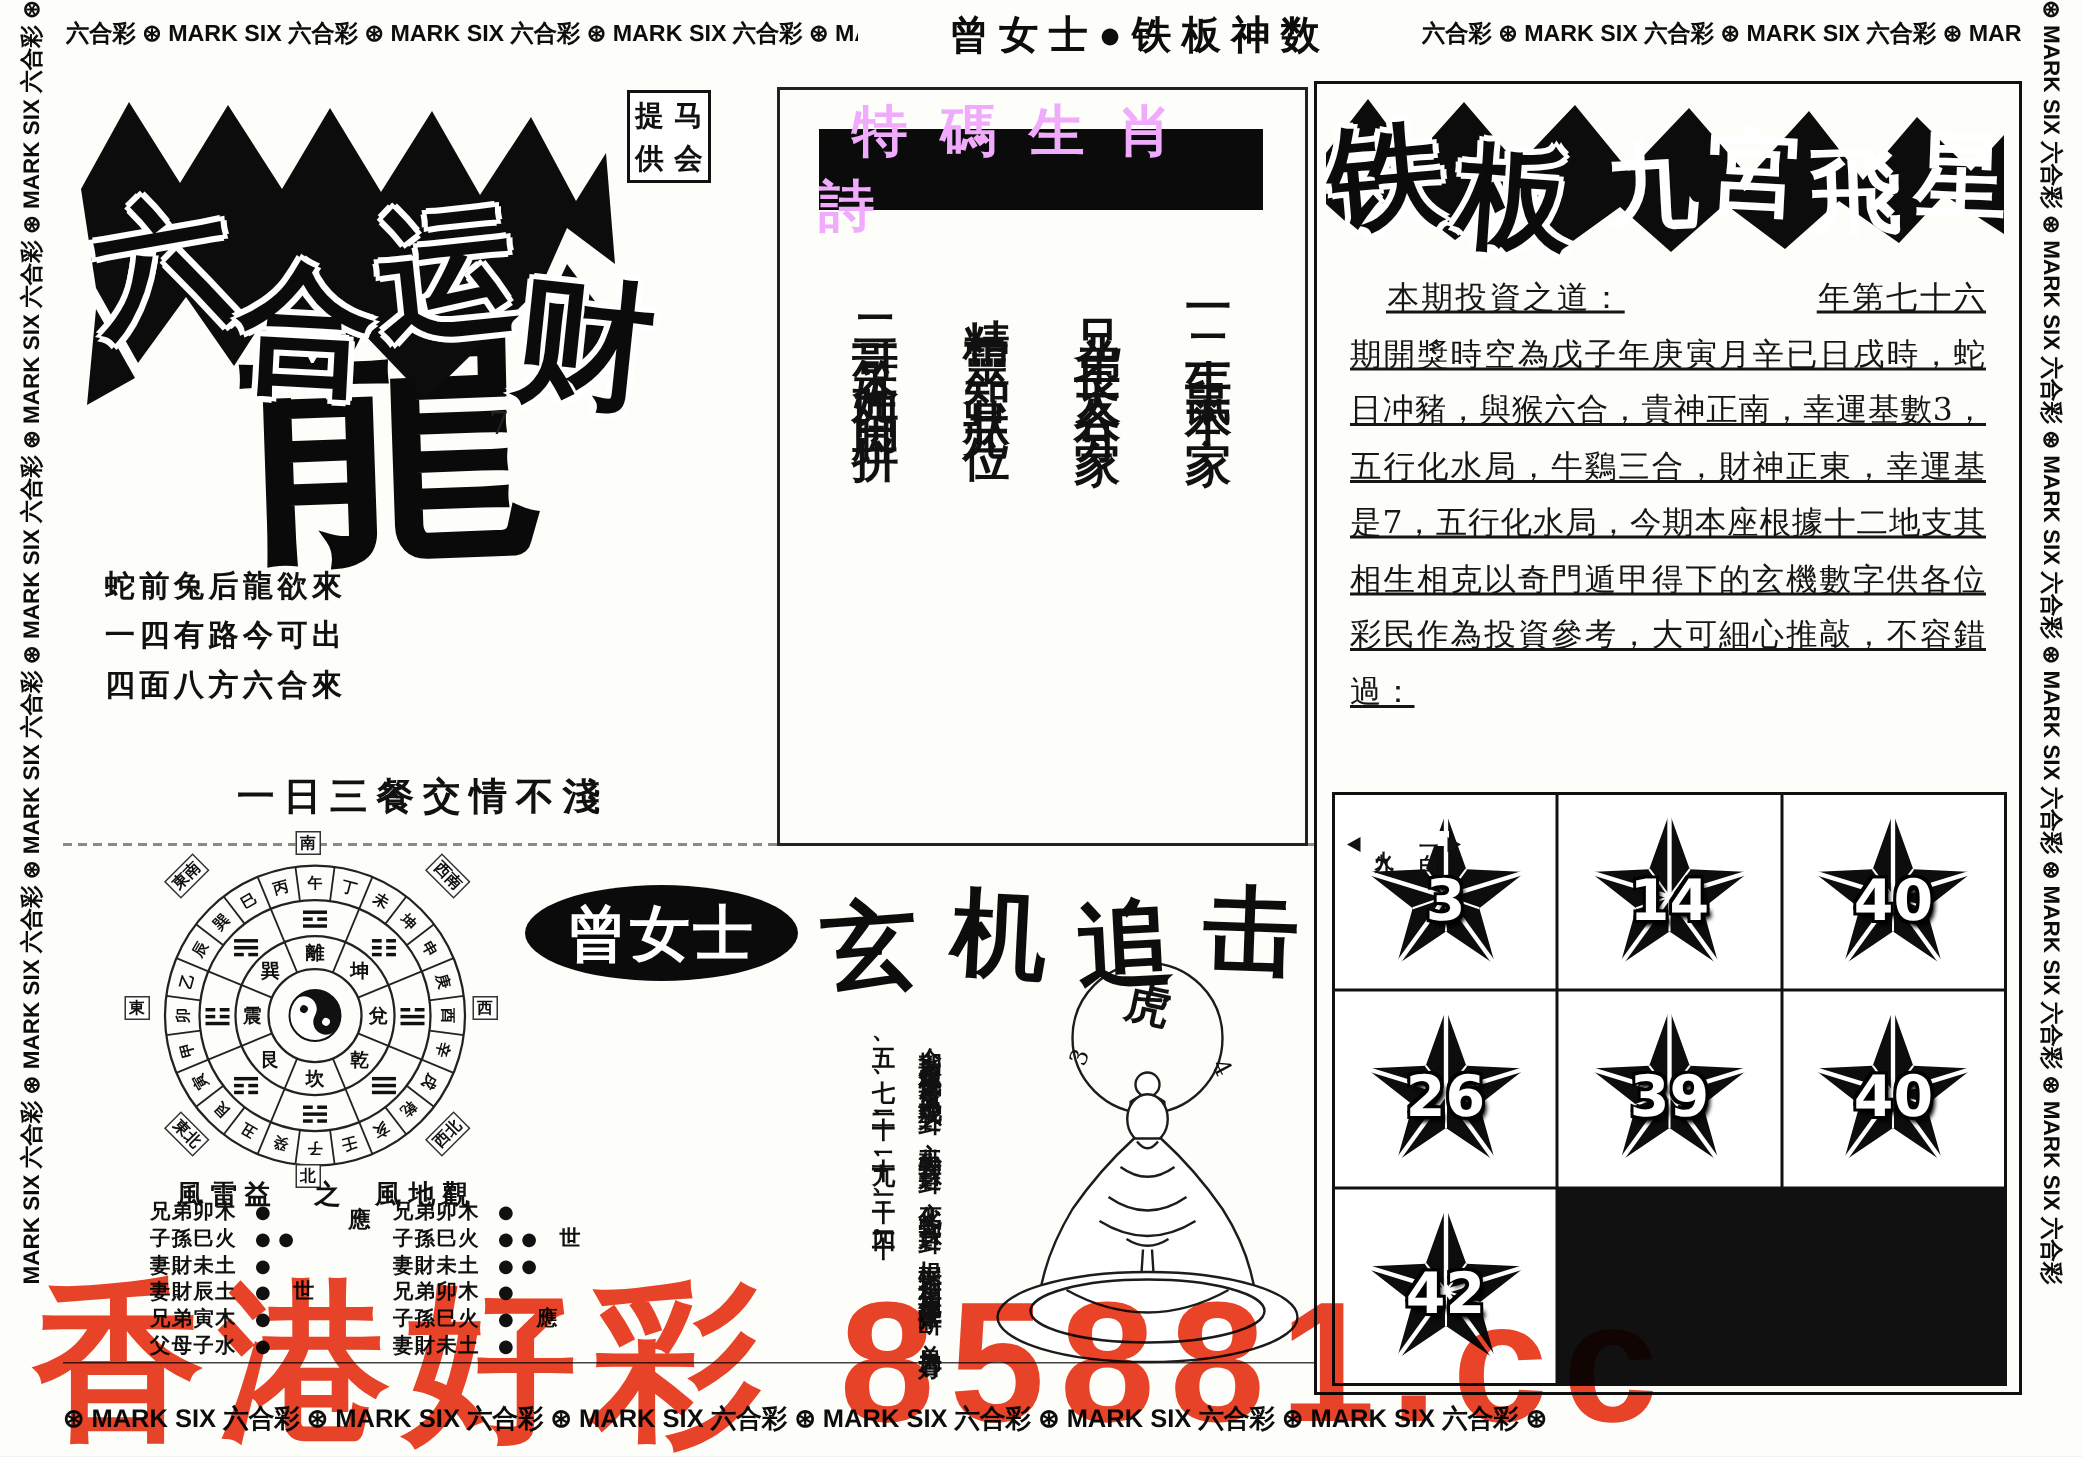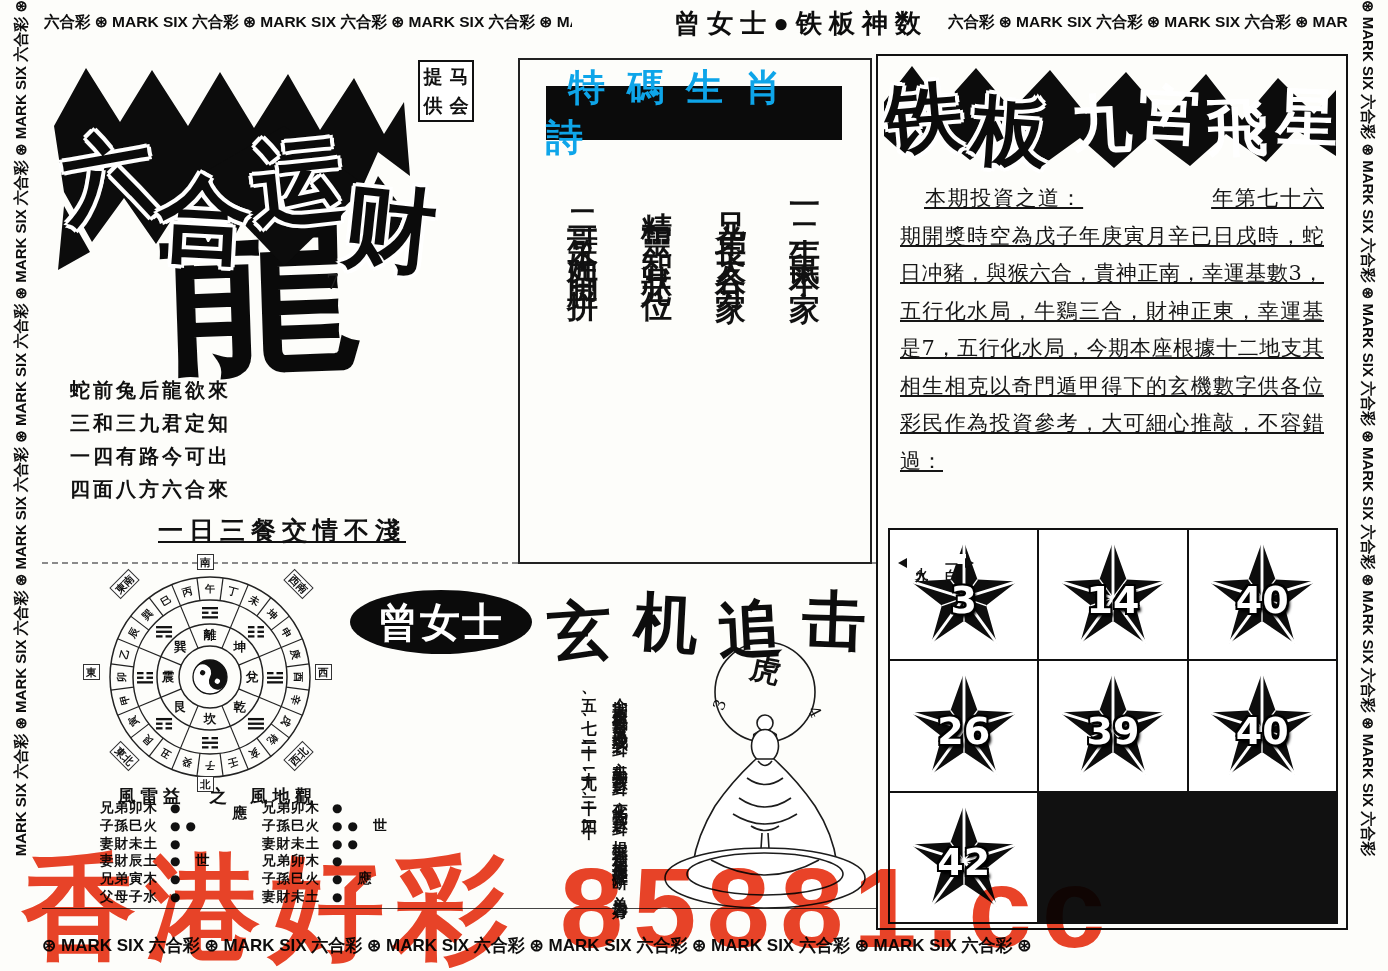--- a/index.html
+++ b/index.html
@@ -3,21 +3,21 @@
 <meta charset="utf-8">
 <style>
   html,body{margin:0;padding:0;background:#e9e9e9;}
   #page{position:relative;width:1388px;height:971px;background:#fdfdfa;overflow:hidden;
         font-family:"Liberation Sans",sans-serif;color:#111;}
   
   .strip{position:absolute;font:700 15.5px "Liberation Sans",sans-serif;white-space:nowrap;
          color:#0d0d0d;overflow:hidden;z-index:5;}
   #strip-top-left{left:44px;top:12px;width:528px;height:30px;}
   #strip-top-right{left:948px;top:12px;width:400px;height:30px;}
-  #strip-top-center{left:552px;top:6px;width:376px;height:34px;text-align:right;
+  #strip-top-center{left:572px;top:6px;width:376px;height:34px;text-align:center;
       font:900 26px "Liberation Sans",sans-serif;letter-spacing:7px;}
   #strip-bottom{left:42px;top:934px;width:1310px;height:34px;font:700 17px "Liberation Sans",sans-serif;}
   .strip-v{position:absolute;top:0;height:971px;width:42px;display:flex;align-items:flex-start;
            justify-content:center;z-index:5;}
   #strip-left{left:0;}
   #strip-right{left:1346px;}
   .strip-v span{writing-mode:vertical-rl;text-orientation:sideways;white-space:nowrap;
                 font:700 15px "Liberation Sans",sans-serif;color:#0d0d0d;}
   #strip-left span{transform:rotate(180deg);}
   
@@ -41,25 +41,25 @@
   #dragon-char{position:absolute;left:6px;top:-28px;font:900 208px "DejaVu Serif",serif;color:#0a0a0a;
       transform:scaleX(.96) rotate(-2deg);}
   .dragon-mark{position:absolute;font:400 21px "DejaVu Serif",serif;color:#222;}
   #dragon-mark-1{left:26px;top:42px;}
   #dragon-mark-7{left:176px;top:102px;}
   .poem{position:absolute;top:374px;width:226px;z-index:10;
       font:700 20px "DejaVu Serif",serif;letter-spacing:3px;line-height:33px;white-space:nowrap;}
   #poem-left{left:70px;}
   #poem-right{left:296px;}
   #lp-footer{position:absolute;left:158px;top:514px;z-index:10;
-      font:700 25px "DejaVu Serif",serif;letter-spacing:6px;text-decoration:underline;}
+      font:700 25px "DejaVu Serif",serif;letter-spacing:6px;}
   
   #mid-panel{position:absolute;left:518px;top:58px;width:350px;height:502px;border:2px solid #222;
       z-index:10;background:#fdfdfa;}
-  #mid-header{position:absolute;left:26px;top:26px;width:296px;height:54px;background:#0b0b0b;color:#0ea5e9;
+  #mid-header{position:absolute;left:26px;top:26px;width:296px;height:54px;background:#0b0b0b;color:#f0abfc;
       display:flex;align-items:center;justify-content:center;
       font:900 37px "Liberation Sans",sans-serif;letter-spacing:22px;text-indent:22px;}
   #verse{position:absolute;right:28px;top:128px;height:366px;writing-mode:vertical-rl;}
   #verse div{font:700 31px "DejaVu Serif",serif;letter-spacing:13px;line-height:74px;}
   
   #compass{position:absolute;left:93px;top:560px;width:234px;height:234px;z-index:10;}
   .dir-box{position:absolute;border:1.3px solid #333;background:#fff;padding:0 2px;
       font:700 10.5px "DejaVu Serif",serif;white-space:nowrap;line-height:14px;}
   
   #hex-heading{position:absolute;left:118px;top:784px;z-index:10;white-space:nowrap;
@@ -161,21 +161,20 @@
       <span>供</span>
       <span>会</span>
     </div>
   <div id="dragon">
     <div id="dragon-char">龍</div>
     <div class="dragon-mark" id="dragon-mark-1">1</div>
     <div class="dragon-mark" id="dragon-mark-7">7</div>
   </div>
   <div class="poem" id="poem-left">
       <div>蛇前兔后龍欲來</div>
-      <div>三和三九君定知</div>
       <div>一四有路今可出</div>
       <div>四面八方六合來</div>
     </div>
   <div id="lp-footer">一日三餐交情不淺</div>
 
   <div id="mid-panel">
     <div id="mid-header">特碼生肖詩</div>
     <div id="verse">
         <div>一二牛鼠本一家</div>
         <div>兄弟長大各分家</div>

